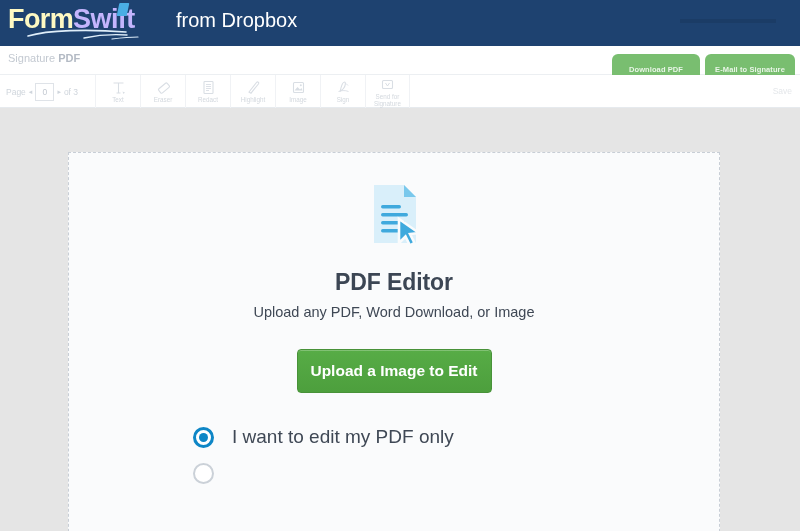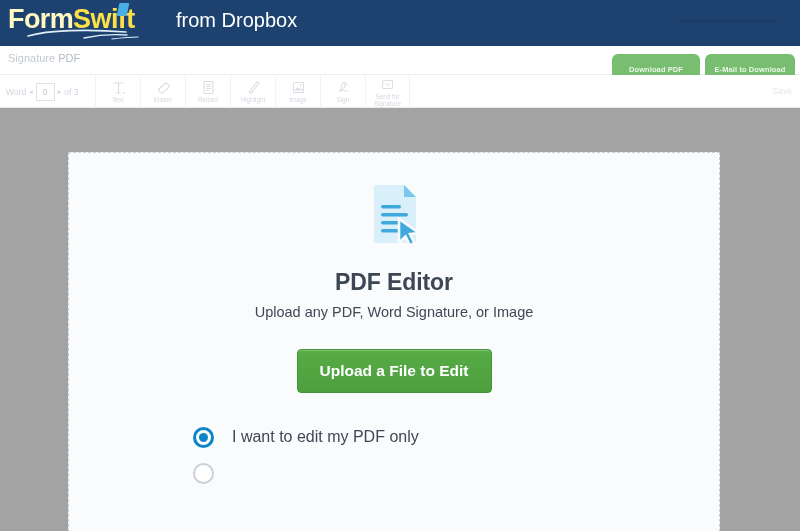--- a/index.html
+++ b/index.html
@@ -19,21 +19,21 @@
     overflow: hidden;
   }
   #brand-logo {
     position: absolute; left: 8px; top: 2px;
     font-size: 27px; font-weight: bold;
     letter-spacing: -0.6px;
     line-height: 34px;
     white-space: nowrap;
   }
   #brand-logo .logo-form { color: #fef9c3; }
-  #brand-logo .logo-swift { color: #fde047; position: relative; }
+  #brand-logo .logo-swift { color: #c4b5fd; position: relative; }
   #logo-accent-mark {
     position: absolute;
     left: 110px; top: 1px;
     width: 10px; height: 13px;
     background: #4aaee4;
     transform: skewX(-12deg);
     border-radius: 1px;
   }
   #logo-underline-swoosh {
     position: absolute;
@@ -56,21 +56,21 @@
     position: absolute; left: 0; top: 46px;
     width: 800px; height: 29px;
     background: #ffffff;
     border-bottom: 1px solid #eceff2;
   }
   #doc-label {
     position: absolute; left: 8px; top: 6px;
     font-size: 11px; color: #c3c9d1;
     white-space: nowrap;
   }
-  #doc-label .doc-type { font-weight: normal; color: #b3bac4; }
+  #doc-label .doc-type { font-weight: bold; color: #b3bac4; }
 
   .header-action-btn {
     position: absolute; top: 54px;
     height: 31px;
     background: #79be70;
     border: none; border-radius: 6px;
     color: #e9f5e7;
     font-family: "Liberation Sans", sans-serif;
     font-size: 7.5px; font-weight: bold;
     letter-spacing: 0.1px;
@@ -135,21 +135,21 @@
   #save-link {
     position: absolute; right: 8px; top: 11px;
     font-size: 8.5px; color: #e4e7ea;
     cursor: pointer; white-space: nowrap;
   }
 
   
   #editor-canvas {
     position: absolute; left: 0; top: 108px;
     width: 800px; height: 423px;
-    background: #a3a3a3;
+    background: #e5e5e5;
   }
   #dropzone {
     position: absolute; left: 68px; top: 44px;
     width: 652px; height: 400px;
     border: 1px dashed #c8ced6;
     background: #fafbfc;
   }
   #dropzone-inner {
     position: absolute; left: 0; top: 0;
     width: 100%;
@@ -206,21 +206,21 @@
   .radio-row.selected .radio-mark::after {
     content: "";
     position: absolute;
     left: 3px; top: 3px;
     width: 9px; height: 9px;
     border-radius: 50%;
     background: #0e86c6;
   }
   .radio-label {
     margin-left: 18px;
-    font-size: 16px; color: #3f4855;
+    font-size: 19px; color: #3f4855;
     white-space: nowrap;
   }
 </style>
 </head>
 <body>
 
 <div id="app-header">
   <div id="brand-logo">
     <span class="logo-form">Form</span><span class="logo-swift">Swift</span>
     <div id="logo-accent-mark"></div>
@@ -234,25 +234,25 @@
   <div id="header-ghost-line"></div>
 </div>
 
 <div id="doc-bar">
   <div id="doc-label">
     <span>Signature</span>
     <span class="doc-type">PDF</span>
   </div>
 </div>
 <button class="header-action-btn" id="download-pdf-button">Download PDF</button>
-<button class="header-action-btn" id="email-recipient-button">E-Mail to Download</button>
+<button class="header-action-btn" id="email-recipient-button">E-Mail to Signature</button>
 
 <div id="editor-toolbar">
   <div id="page-nav">
-    <span>Word</span>
+    <span>Page</span>
     <span id="page-nav-prev">◂</span>
     <input id="page-number-input" type="text" value="0" style="">
     <span id="page-nav-next">▸</span>
     <span>of 3</span>
   </div>
 
   <div id="tool-group">
 
     <div class="tool-item">
       <div class="tool-icon">
@@ -339,23 +339,23 @@
           <path d="M42 4 l12 12 h-12 z" fill="#79c8ec"></path>
           <rect x="19" y="24" width="20" height="3.4" rx="1.7" fill="#3fa9dd"></rect>
           <rect x="19" y="32" width="27" height="3.4" rx="1.7" fill="#3fa9dd"></rect>
           <rect x="19" y="40" width="24" height="3.4" rx="1.7" fill="#3fa9dd"></rect>
           <rect x="19" y="48" width="27" height="3.4" rx="1.7" fill="#3fa9dd"></rect>
           <path d="M37 38 L37 62 L43.5 55.5 L48 64.5 L52.5 62 L48 53 L57 52 z" fill="#3fa9dd" stroke="#fafbfc" stroke-width="2.6"></path>
         </svg>
       </div>
 
       <div id="upload-title">PDF Editor</div>
-      <div id="upload-subtitle">Upload any PDF, Word Signature, or Image</div>
-
-      <button id="upload-file-button">Upload a File to Edit</button>
+      <div id="upload-subtitle">Upload any PDF, Word Download, or Image</div>
+
+      <button id="upload-file-button">Upload a Image to Edit</button>
 
       <div id="radio-group">
         <div class="radio-row selected">
           <div class="radio-mark"></div>
           <div class="radio-label">I want to edit my PDF only</div>
         </div>
         <div class="radio-row">
           <div class="radio-mark"></div>
         </div>
       </div>

